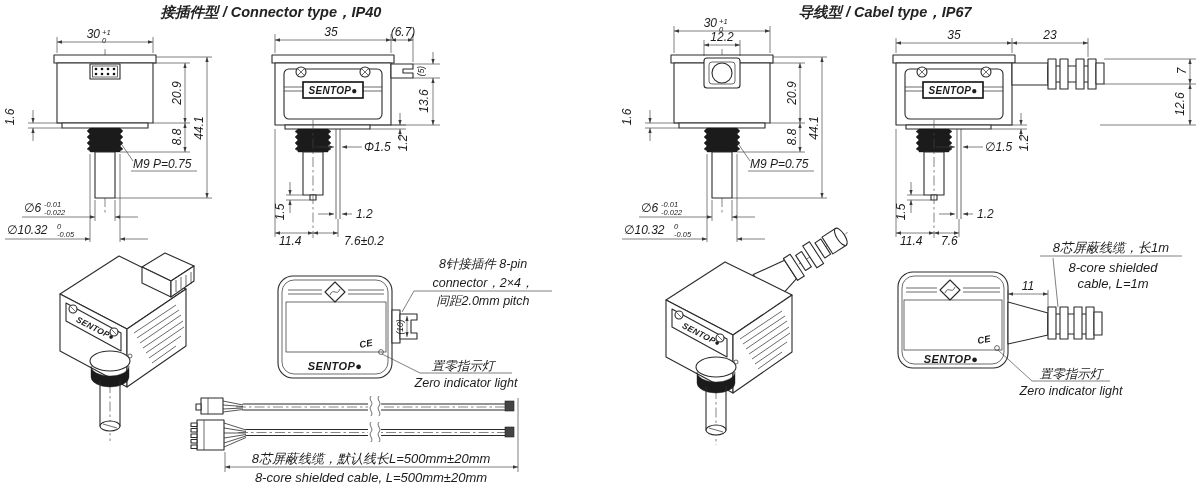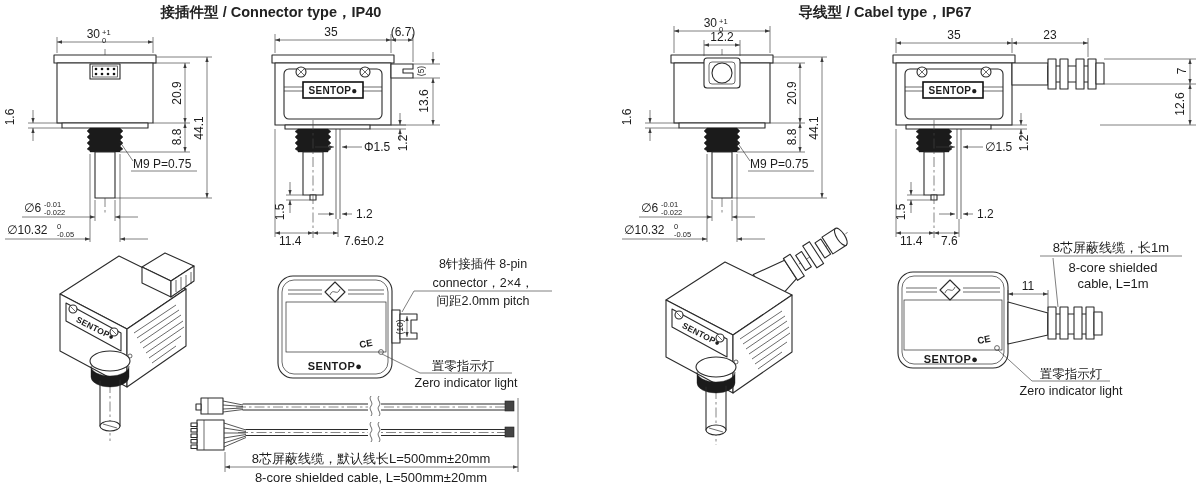--- a/index.html
+++ b/index.html
@@ -1,16 +1,16 @@
 <!DOCTYPE html>
 <html><head>
 <meta charset="utf-8">
 <style>
   html,body{margin:0;padding:0;background:#fff;}
-  #stage{width:1202px;height:492px;position:relative;background:#fef9c3;overflow:hidden;}
+  #stage{width:1202px;height:492px;position:relative;background:#fef9c3;overflow:hidden;font-style:italic;}
   svg{display:block;}
   text{font-family:"Liberation Sans","DejaVu Sans",sans-serif;fill:#1c1c1c;}
   .title{font-size:14.5px;font-weight:600;fill:#222;}
   .t12{font-size:12px;} .t125{font-size:12.5px;} .t13{font-size:13px;}
   .t75{font-size:7.5px;} .t85{font-size:8.5px;} .t95{font-size:9.5px;font-weight:bold;}
   .mid{text-anchor:middle;} .end{text-anchor:end;}
   .brand{font-size:10px;font-weight:bold;letter-spacing:.3px;}
   .brandBig{font-size:11px;font-weight:bold;letter-spacing:.4px;}
   .o{fill:none;stroke:#2b2b2b;stroke-width:1.1;stroke-linejoin:round;stroke-linecap:round;}
   .of{fill:#fff;stroke:#2b2b2b;stroke-width:1.1;stroke-linejoin:round;}

